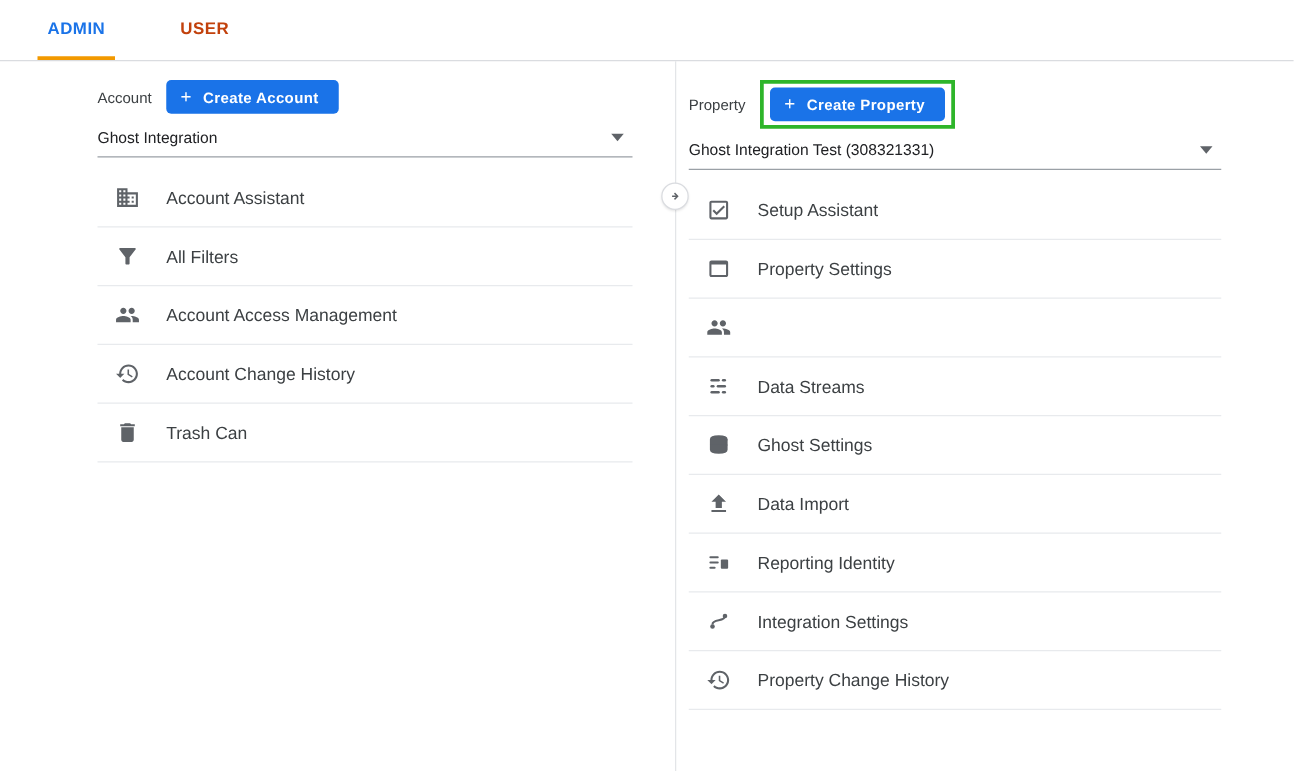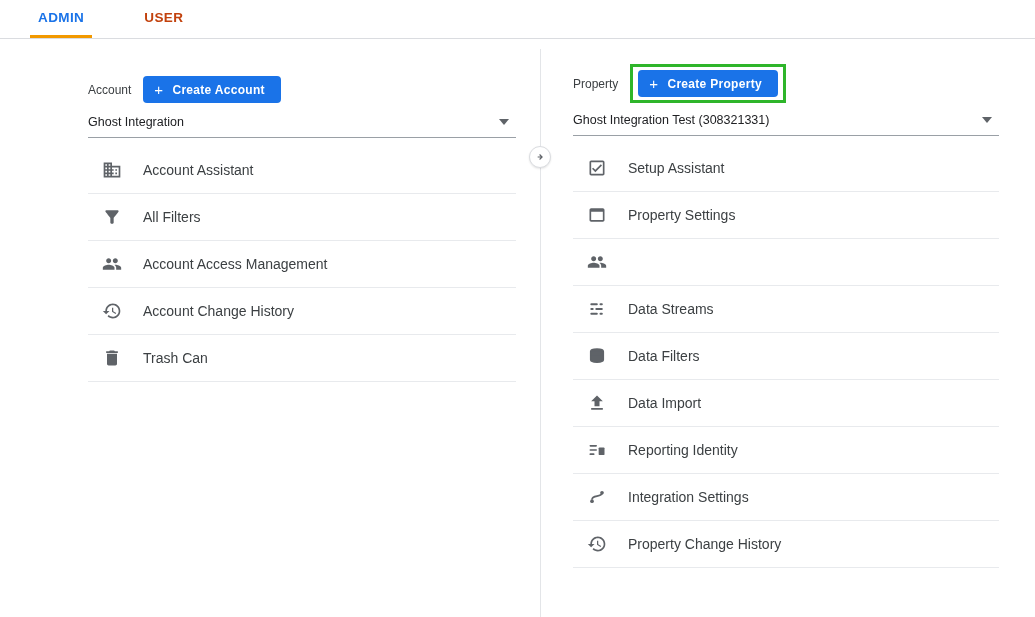--- a/index.html
+++ b/index.html
@@ -9,41 +9,41 @@
     --icon-gray:#5f6368;
     --text-dark:#3c4043;
   }
   *{box-sizing:border-box;margin:0;padding:0;}
   body{
     width:1035px;height:617px;position:relative;overflow:hidden;
     background:#fff;font-family:"Liberation Sans",sans-serif;
   }
   
   .topbar{
-    height:39px;border-bottom:1px solid #dadce0;display:flex;align-items:stretch;
+    height:49px;border-bottom:1px solid #dadce0;display:flex;align-items:stretch;
     padding-left:30px;background:#fff;
   }
   .tab{
     display:flex;align-items:center;padding:0 8px;margin-right:44px;
     font-size:13.5px;font-weight:700;letter-spacing:.4px;color:#c2410c;
     border-bottom:3px solid transparent;cursor:pointer;
   }
   .tab.active{color:var(--primary);border-bottom-color:var(--tab-underline);}
   
   .vdivider{position:absolute;left:540px;top:49px;bottom:0;width:1px;background:#e3e5e8;}
   .move-btn{
     position:absolute;left:529px;top:146px;width:22px;height:22px;border-radius:50%;
     background:#fff;border:1px solid #dadce0;display:flex;align-items:center;justify-content:center;
     box-shadow:0 1px 2px rgba(0,0,0,.10);cursor:pointer;
   }
   .move-btn svg{width:14px;height:14px;fill:var(--icon-gray);}
   
   .panel{position:absolute;top:64px;}
-  .panel.left{left:88px;width:428px;margin-top:12px;}
-  .panel.right{left:573px;width:426px;}
+  .panel.left{left:78px;width:428px;}
+  .panel.right{left:551px;width:426px;}
   .panel-header{display:flex;align-items:center;font-size:12px;color:var(--text-dark);}
   .panel-header .hdr-label{margin-right:12px;}
   .create-btn{
     display:inline-flex;align-items:center;gap:9px;background:var(--primary);color:#fff;
     font-size:12px;font-weight:700;letter-spacing:.3px;padding:6px 16px 6px 11px;
     border-radius:4px;border:none;cursor:pointer;font-family:"Liberation Sans",sans-serif;
   }
   .create-btn .plus{font-size:15px;font-weight:400;line-height:1;}
   .annotation{border:3px solid var(--annotation);padding:3px 5px;display:inline-block;}
   .selector{
@@ -208,21 +208,21 @@
     </div>
 
     <div class="item">
       <span class="icon">
         <svg viewBox="0 0 24 24" fill="none" stroke="#5f6368" stroke-width="2">
             <ellipse cx="12" cy="6.5" rx="7.5" ry="2.8"></ellipse>
             <path d="M4.5 6.5v5c0 1.55 3.36 2.8 7.5 2.8s7.5-1.25 7.5-2.8v-5"></path>
             <path d="M4.5 11.5v5c0 1.55 3.36 2.8 7.5 2.8s7.5-1.25 7.5-2.8v-5"></path>
           </svg>
       </span>
-      <span>Data Filters</span>
+      <span>Ghost Settings</span>
     </div>
 
     <div class="item">
       <span class="icon">
         <svg viewBox="0 0 24 24">
             <path d="M9 16h6v-6h4l-7-7-7 7h4zm-4 2h14v2H5z"></path>
           </svg>
       </span>
       <span>Data Import</span>
     </div>

